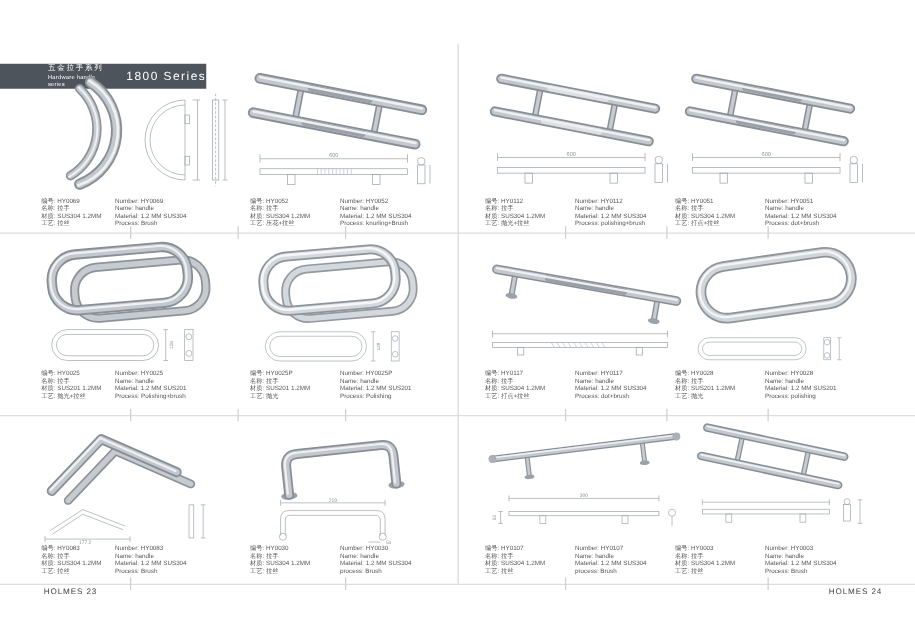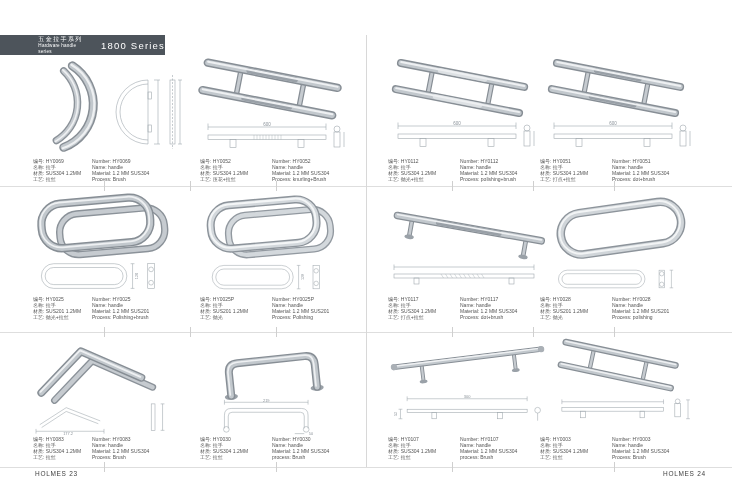--- a/index.html
+++ b/index.html
@@ -2,21 +2,21 @@
 <html><head>
 <meta charset="utf-8">
 <style>
   * { box-sizing: border-box; }
   html,body { margin:0; padding:0; background:#fff; }
   .canvas { position:relative; width:732px; height:500px; background:#ffffff;
             font-family:"Liberation Sans", sans-serif; overflow:hidden; }
   svg { overflow:visible; display:block; }
 
   
-  .hdr { position:absolute; left:0; top:35px; width:165px; height:20px;
+  .hdr { position:absolute; left:0; top:51px; width:165px; height:20px;
          background:#4d545b; color:#fff; display:flex; align-items:center; }
   .hdr-gap { width:40px; }
   .hdr-l1 { font-size:6px; letter-spacing:1.4px; line-height:7px; }
   .hdr-l2 { font-size:4.6px; line-height:5.6px; letter-spacing:0.2px; }
   .hdr-series { font-size:9.5px; letter-spacing:1.2px; margin-left:12px; white-space:nowrap; }
 
   
   .hline { position:absolute; left:0; width:732px; height:1px; background:#dedede; }
   .vline { position:absolute; left:366px; top:35px; width:1px; height:432px; background:#d8d8d8; }
   .tick  { position:absolute; width:1px; height:10px; background:#cfcfcf; }

